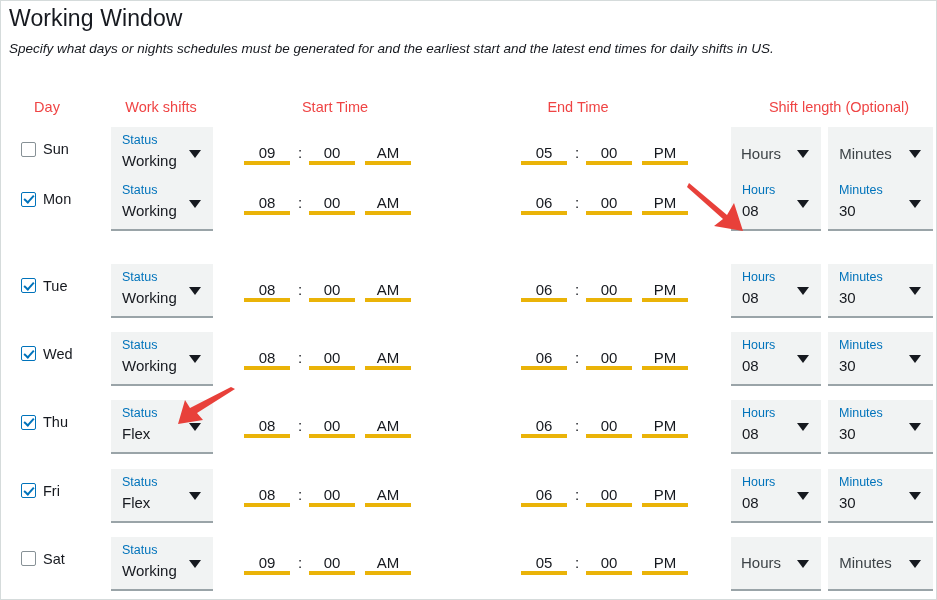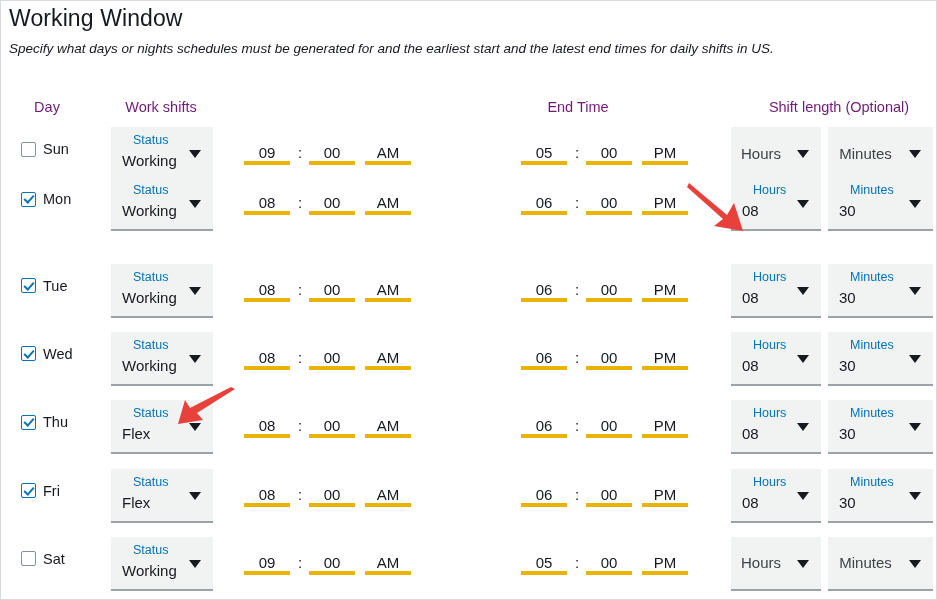--- a/index.html
+++ b/index.html
@@ -44,21 +44,21 @@
     white-space: nowrap;
     font-style: italic;
   }
 
   
   .col-head {
     position: absolute;
     top: 98px;
     font-size: 14.5px;
     font-weight: 400;
-    color: #701a75;
+    color: #ef4444;
     text-align: center;
     white-space: nowrap;
   }
   .ch-day      { left: 10px;  width: 72px; }
   .ch-status   { left: 104px; width: 112px; }
   .ch-start    { left: 232px; width: 204px; }
   .ch-end      { left: 470px; width: 214px; }
   .ch-shift    { left: 727px; width: 222px; text-align: center; }
 
   
@@ -116,21 +116,20 @@
     border-bottom: 2px solid #9aa4a8;
     cursor: pointer;
   }
   .select .sel-label {
     position: absolute;
     left: 11px;
     top: 6px;
     font-size: 12.5px;
     color: #0073bb;
     white-space: nowrap;
-    margin-left: 11px;
   }
   .select .sel-value {
     position: absolute;
     left: 11px;
     top: 25px;
     font-size: 15px;
     color: #16191f;
     white-space: nowrap;
   }
   .select.empty .sel-value {
@@ -219,20 +218,21 @@
 </head>
 <body>
 
 <div id="page">
 
   <div class="page-title">Working Window</div>
   <div class="page-subtitle">Specify what days or nights schedules must be generated for and the earliest start and the latest end times for daily shifts in US.</div>
 
   <div class="col-head ch-day">Day</div>
   <div class="col-head ch-status">Work shifts</div>
+  <div class="col-head ch-start">Start Time</div>
   <div class="col-head ch-end">End Time</div>
   <div class="col-head ch-shift">Shift length (Optional)</div>
 
   <div id="rows-host">
       <div class="row" style="top: 122px;">
     <label class="day-cell">
       <span class="cbox"></span>
       <span class="day-label">Sun</span>
     </label>
 

